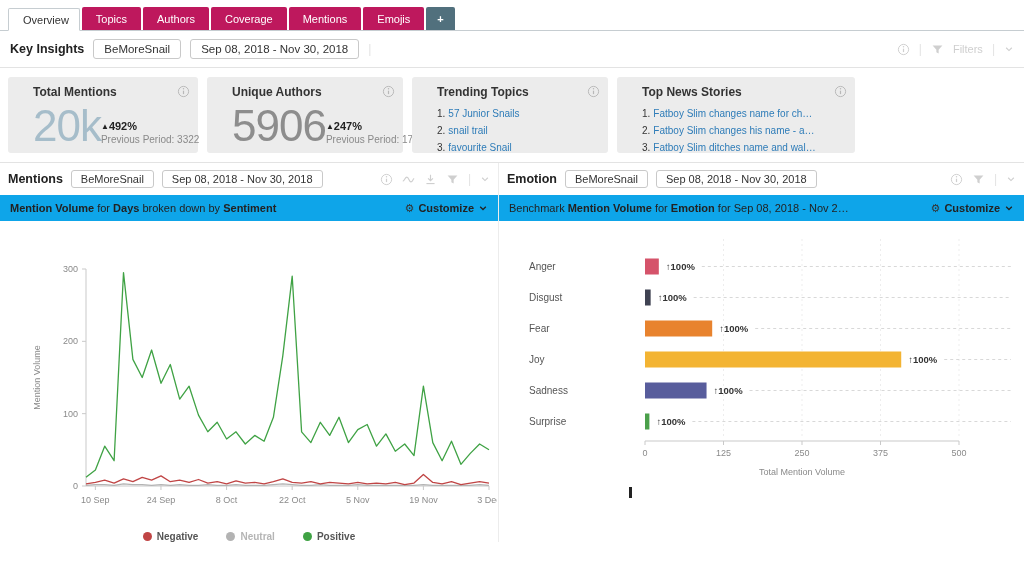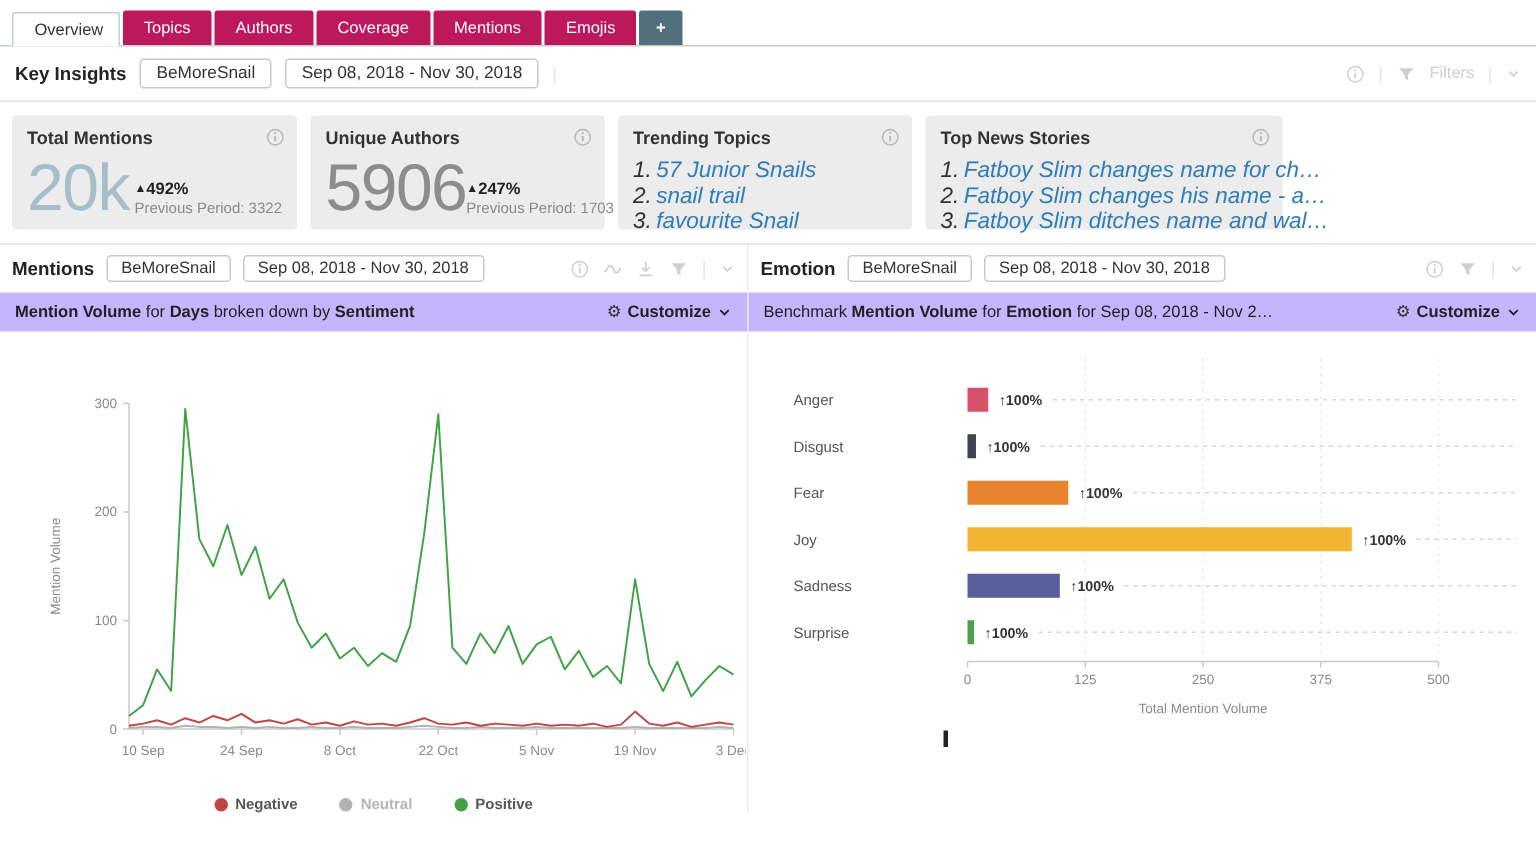--- a/index.html
+++ b/index.html
@@ -41,48 +41,48 @@
   }
   .hdr-icons { margin-left:auto; display:flex; align-items:center; gap:9px; color:#cfcfcf; }
   .hdr-icons .lbl { font-size:11px; color:#cfcfcf; }
   .sep { color:#e4e4e4; font-size:12px; }
   .ic { width:13px; height:13px; display:block; }
   .ic-sm { width:10px; height:10px; display:block; }
 
   
   .cards-row { display:flex; gap:9px; padding:9px 8px; }
   .card {
-    background:#ececec; border-radius:3px; padding:8px 10px;
+    background:#ececec; border-radius:3px; padding:8px 25px;
     position:relative; height:76px;
   }
   .card.c1 { width:190px; } .card.c2 { width:196px; }
   .card.c3 { width:196px; } .card.c4 { width:238px; }
   .card-title { font-size:12px; font-weight:bold; color:#333; }
   .card-info { position:absolute; top:8px; right:8px; color:#b8b8b8; }
   .stat-body { display:flex; align-items:flex-end; margin-top:4px; }
   .big-value { font-size:44px; line-height:46px; letter-spacing:-1px; }
   .big-value.mentions { color:#a6bdca; }
   .big-value.authors { color:#8d8d8d; }
   .stat-right { margin-left:auto; text-align:left; padding-bottom:4px; }
   .delta { font-size:11px; font-weight:bold; color:#222; }
   .delta .tri { font-size:8px; vertical-align:1px; }
   .prev { font-size:10px; color:#8a8a8a; margin-top:2px; white-space:nowrap; }
-  .card-list { margin-top:6px; font-size:15px; line-height:17px;font-style:italic; }
+  .card-list { margin-top:6px; font-size:10px; line-height:17px; }
   .card-list .num { color:#333; margin-right:3px; }
   .card-list .link { color:#2e7cb8; cursor:pointer; white-space:nowrap; }
 
   
   .panels-row { display:flex; border-top:1px solid #e3e3e3; }
   .panel-left { width:499px; border-right:1px solid #ececec; }
   .panel-right { flex:1; }
   .panel-header { display:flex; align-items:center; gap:8px; padding:6px 8px; height:32px; }
   .panel-title { font-size:12.5px; font-weight:bold; color:#222; }
   .panel-header .chip { padding:2px 9px; font-size:11px; }
   .subheader {
-    background:#c4b5fd; padding:6px 10px; font-size:11px; color:#222;
+    background:#0ea5e9; padding:6px 10px; font-size:11px; color:#222;
     display:flex; align-items:center; height:26px;
   }
   .subheader .b { font-weight:bold; }
   .customize { margin-left:auto; display:flex; align-items:center; gap:4px; font-weight:bold; color:#222; cursor:default; }
   .gear { font-size:11px; line-height:11px; color:#333; }
   svg.chart { display:block; }
   svg text { font-family:"Liberation Sans","DejaVu Sans",sans-serif; }
   .tick { font-size:9px; fill:#8a8a8a; }
   .cat { font-size:10px; fill:#555; }
   .blabel { font-size:9.5px; font-weight:bold; fill:#333; }

